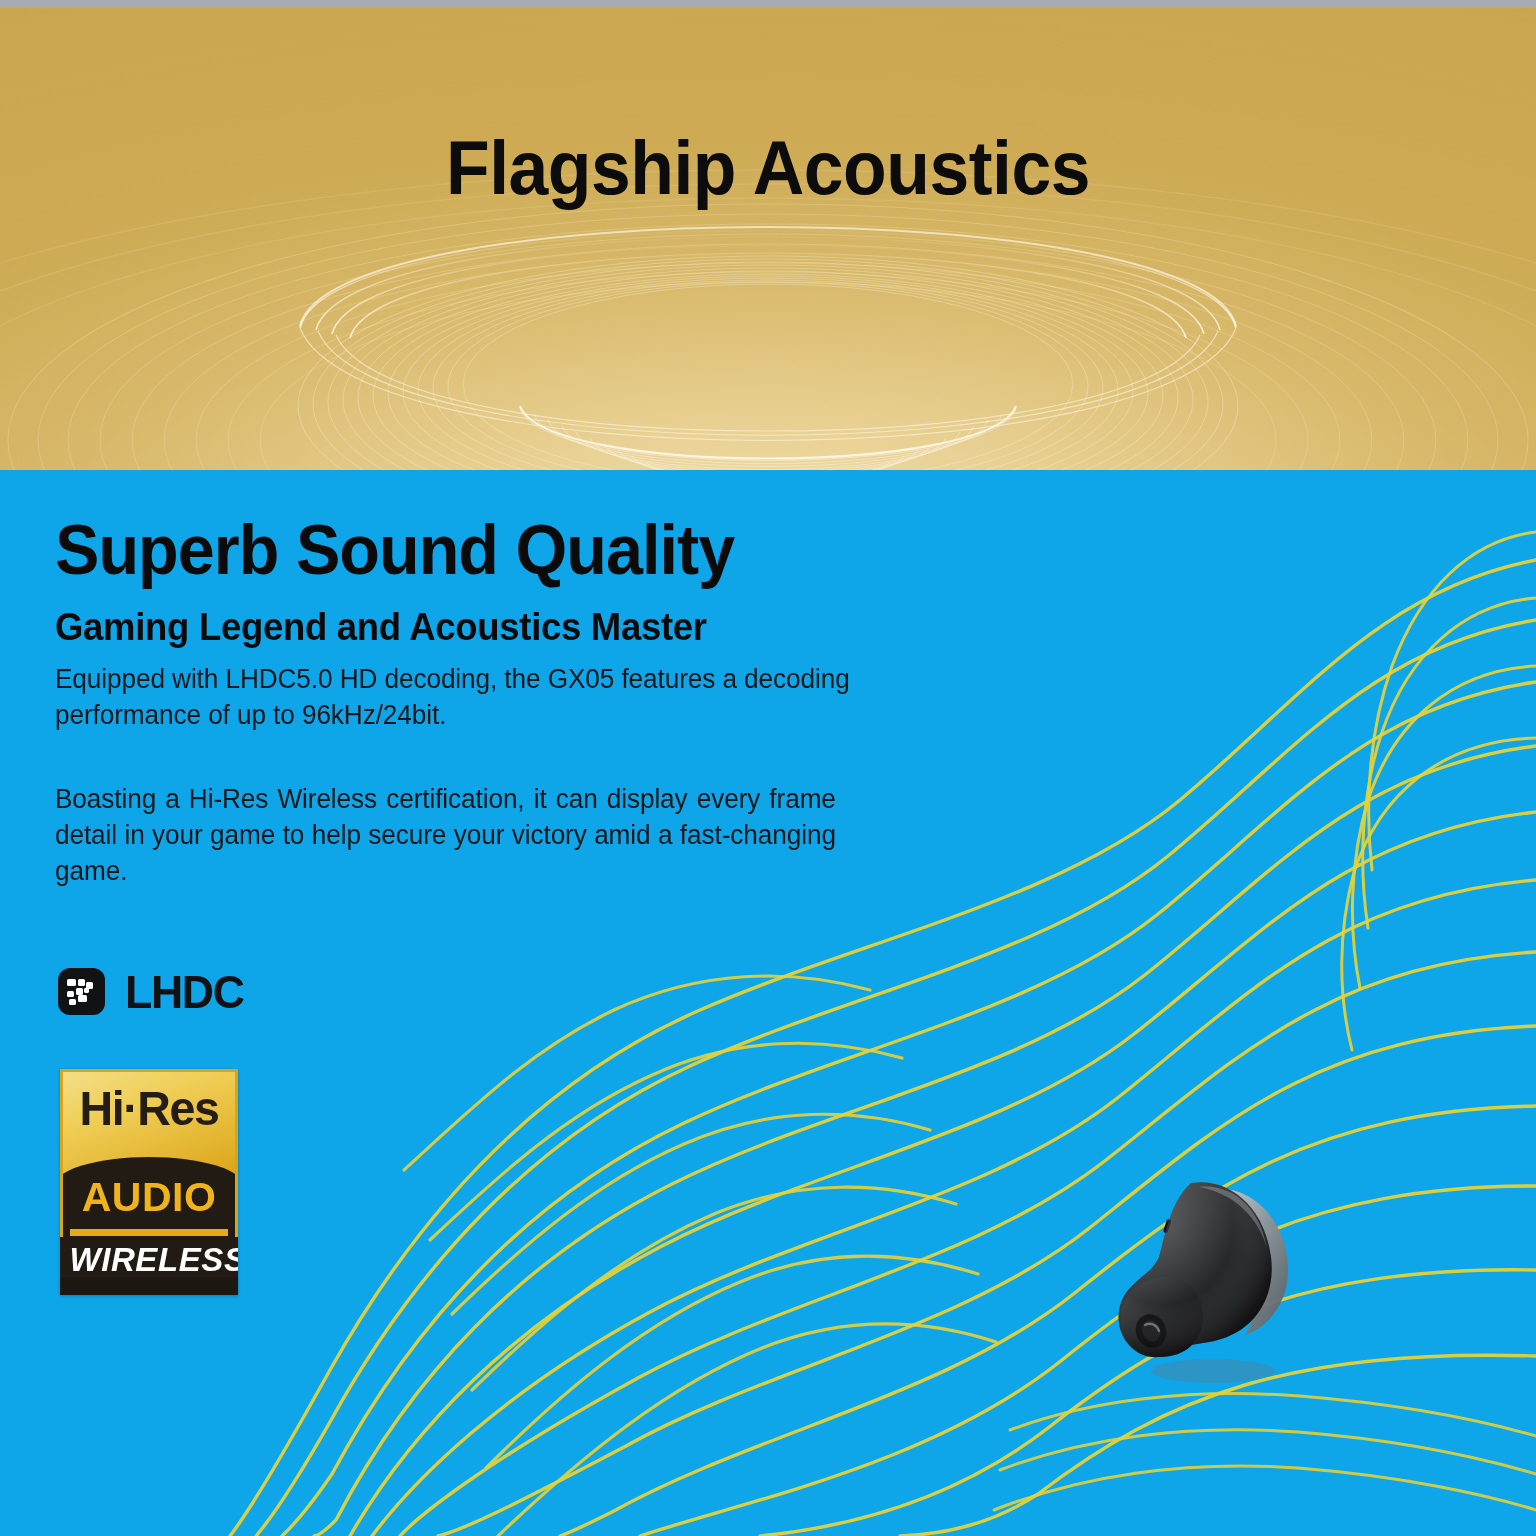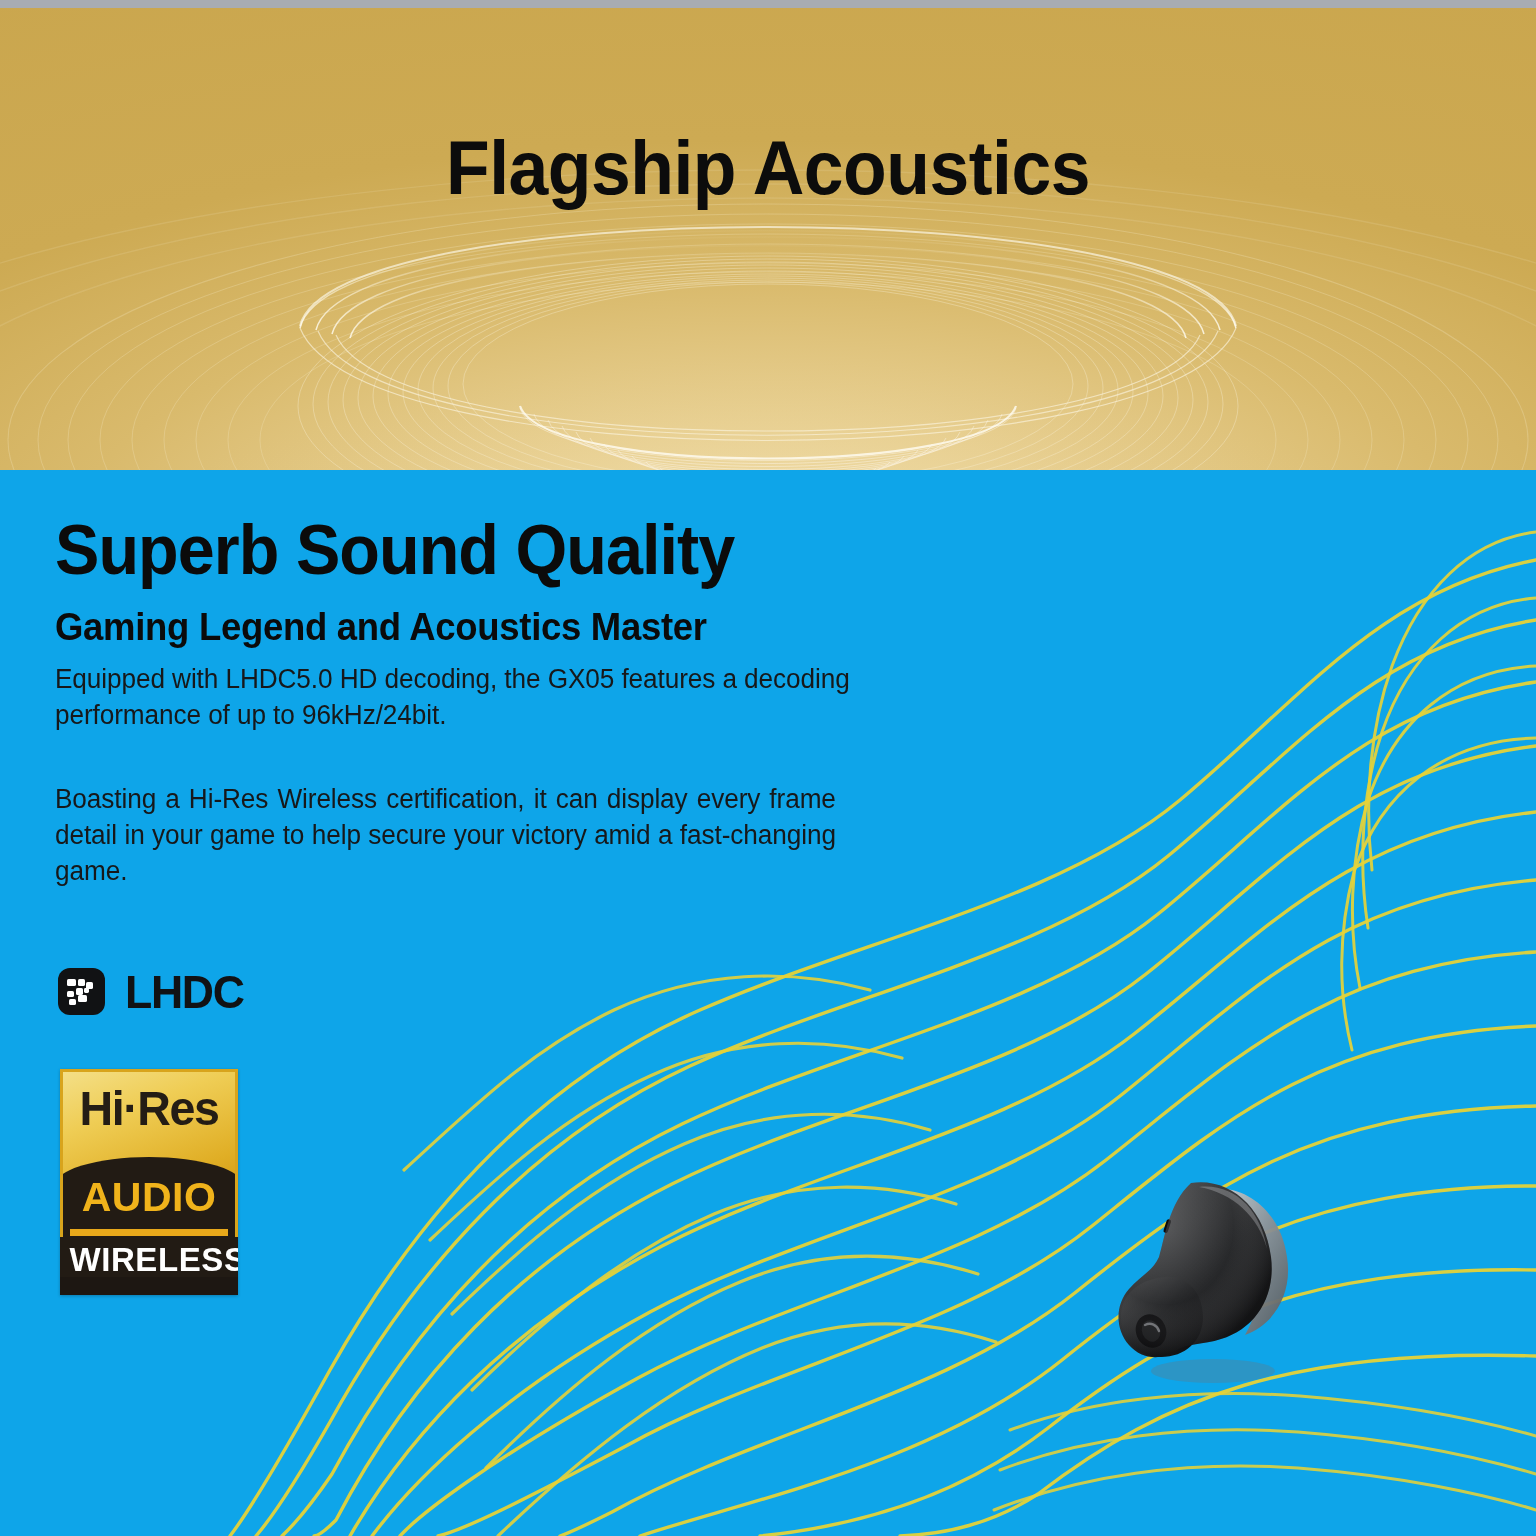--- a/index.html
+++ b/index.html
@@ -110,20 +110,21 @@
   }
   .hires-gold-rule{
     position:absolute;left:10px;top:160px;width:158px;height:7px;
     background:#E8A81A;z-index:3;
   }
   .hires-wireless{
     position:absolute;left:0;top:174px;width:196px;text-align:center;
     font-size:33px;font-weight:bold;color:#ffffff;
     letter-spacing:0.6px;line-height:1;
     z-index:3;
+    font-style:italic;
   }
   .hires-frame{
     position:absolute;left:0;top:0;width:178px;height:226px;
     border:3px solid #D8A41C;box-sizing:border-box;
     border-bottom:none;height:168px;z-index:4;pointer-events:none;
   }
 
   
   .bud-small{position:absolute;left:1095px;top:695px;width:230px;height:230px;z-index:4;}
 </style>

